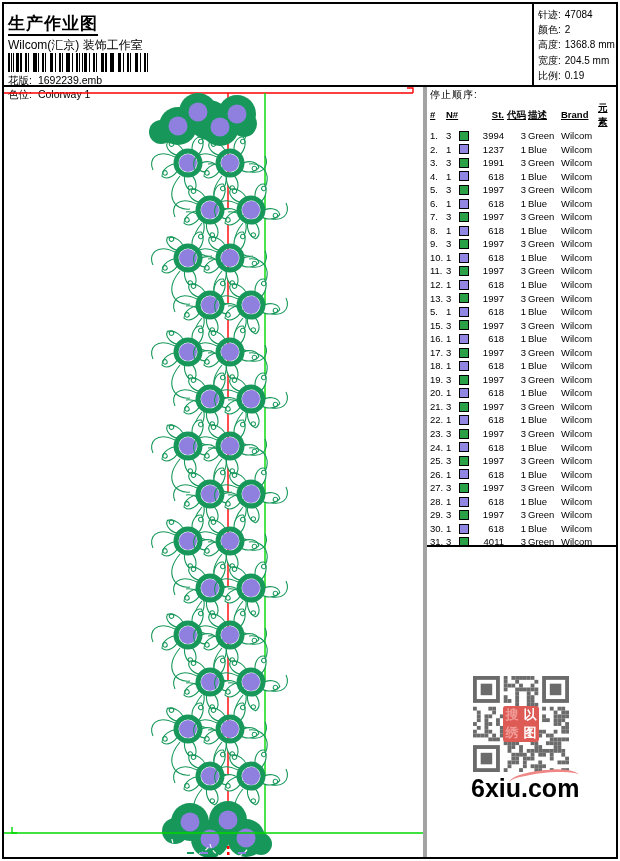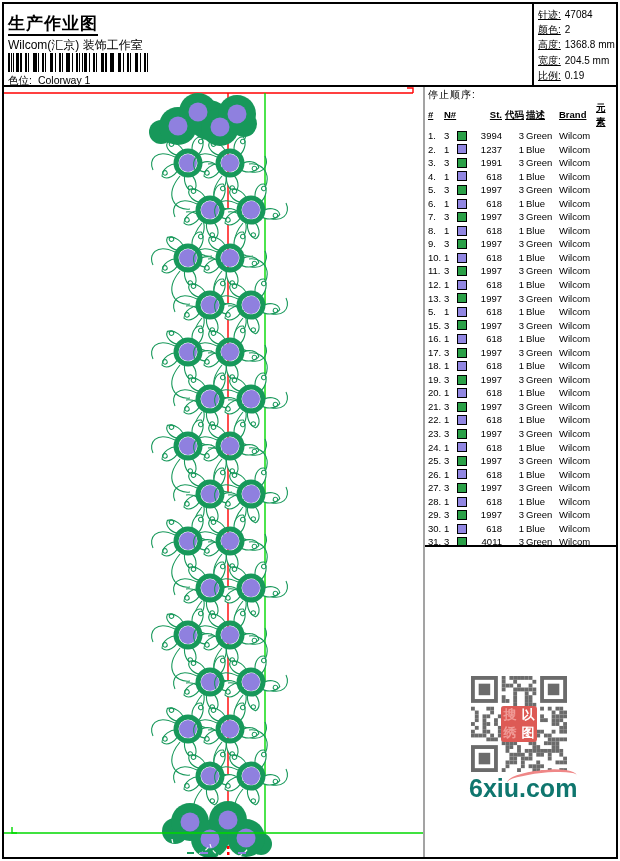--- a/index.html
+++ b/index.html
@@ -13,67 +13,70 @@
   .studio{font-size:12px;margin-top:3px;line-height:12px;}
   .barcode{margin-top:2px;width:141px;height:19px;
     background:
       repeating-linear-gradient(90deg,#000 0 2px,transparent 2px 3px,#000 3px 4px,transparent 4px 8px,#000 8px 11px,transparent 11px 13px,#000 13px 14px,transparent 14px 17px),
       repeating-linear-gradient(90deg,transparent 0 5px,#000 5px 6px,transparent 6px 12px,#000 12px 13px,transparent 13px 23px);
   }
   .meta-line{font-size:10.5px;margin-top:3px;line-height:11px;}
   .meta-line .lbl{margin-right:6px;}
   .header-stats{position:absolute;top:0;right:0;width:84px;height:81px;border-left:2px solid #000;padding:3px 0 0 4px;box-sizing:border-box;}
   .stat-line{font-size:10px;line-height:15.2px;white-space:nowrap;}
-  .stat-line .lbl{margin-right:4px;text-decoration:underline;}
+  .stat-line .lbl{margin-right:4px;}
 
   
   .main{position:absolute;top:83px;left:0;right:0;bottom:0;}
   .design-panel{position:absolute;left:0;top:0;width:419px;height:100%;overflow:hidden;}
-  .right-col{position:absolute;left:419px;top:0;right:0;bottom:0;border-left:2px solid #a3a3a3;}
+  .right-col{position:absolute;left:419px;top:0;right:0;bottom:0;border-left:4px solid #a3a3a3;}
 
   
   .stop-table{height:460px;border-bottom:2px solid #000;box-sizing:border-box;padding:2px 1px 0 3px;overflow:hidden;}
   .stop-title{font-size:10px;line-height:12px;letter-spacing:1px;}
   .thead,.trow{display:grid;grid-template-columns:16px 13px 15px 32px 22px 33px 37px 17px;align-items:center;}
   .thead{font-weight:bold;font-size:9.5px;line-height:14px;}
   .thead span{text-decoration:underline;}
   .trow{font-size:9.5px;line-height:13.55px;height:13.55px;}
   .c-right{text-align:right;padding-right:2px;}
   .swatch{width:10px;height:10px;border:1px solid #000;box-sizing:border-box;}
   .swatch.green{background:#2AA047;}
   .swatch.blue{background:#9186E2;}
 
   
   .qr-wrap{position:absolute;left:44px;top:589px;width:100px;text-align:center;}
   .qr-box{position:relative;width:96px;height:96px;margin:0 auto;background:#fff;}
   .stamp{position:absolute;left:30px;top:30px;width:36px;height:36px;background:#DD5A55;border-radius:3px;
     display:grid;grid-template-columns:18px 18px;align-items:center;justify-items:center;}
   .stamp span{font-size:13px;line-height:16px;font-weight:bold;color:#fff;}
   .stamp span.faint{color:rgba(255,210,205,.55);}
-  .watermark{position:relative;margin-top:2px;font-size:25px;font-weight:bold;letter-spacing:0;color:#0f766e;white-space:nowrap;}
+  .watermark{position:relative;margin-top:2px;font-size:25px;font-weight:bold;letter-spacing:0;color:#000000;white-space:nowrap;}
   .watermark .swoosh{position:absolute;right:-8px;top:-4px;width:70px;height:16px;border:solid #EF8787;border-width:3px 0 0 0;border-radius:100%/18px;transform:rotate(-6deg);}
 
   
   #design-svg{display:block;}
   #design-svg .vine{stroke:#17985A;fill:none;stroke-width:1.1;}
   #design-svg .petal{stroke:#17985A;fill:#fff;stroke-width:1.1;}
   #design-svg .tip{stroke:#17985A;fill:none;stroke-width:1;}
   #design-svg .guide-red{stroke:#FF0000;stroke-width:1.4;}
   #design-svg .guide-green{stroke:#00D900;stroke-width:1.4;}
 </style>
 </head>
 <body>
 
 <div class="page">
 
   <div class="header">
     <div class="header-left">
       <div class="title">生产作业图</div>
       <div class="studio">Wilcom(汇京) 装饰工作室</div>
       <div class="barcode"></div>
+      <div class="meta-line">
+        <span class="lbl">花版:</span><span>1692239.emb</span>
+      </div>
       <div class="meta-line">
         <span class="lbl">色位:</span><span>Colorway 1</span>
       </div>
     </div>
     <div class="header-stats" id="stats">
         <div class="stat-line"><span class="lbl">针迹:</span><span>47084</span></div>
         <div class="stat-line"><span class="lbl">颜色:</span><span>2</span></div>
         <div class="stat-line"><span class="lbl">高度:</span><span>1368.8 mm</span></div>
         <div class="stat-line"><span class="lbl">宽度:</span><span>204.5 mm</span></div>
         <div class="stat-line"><span class="lbl">比例:</span><span>0.19</span></div>

